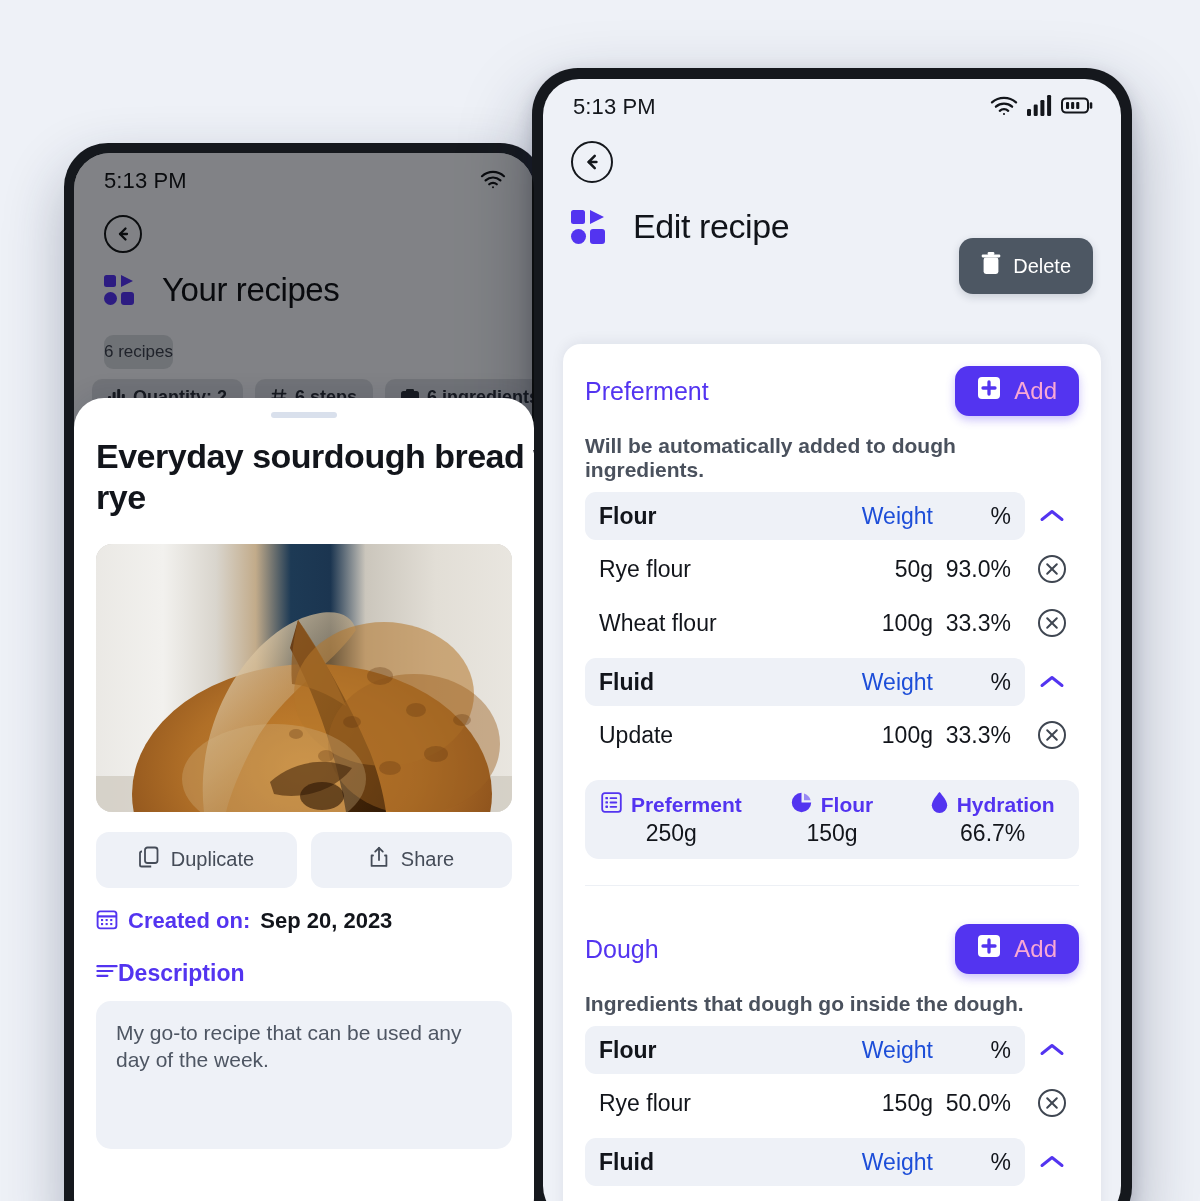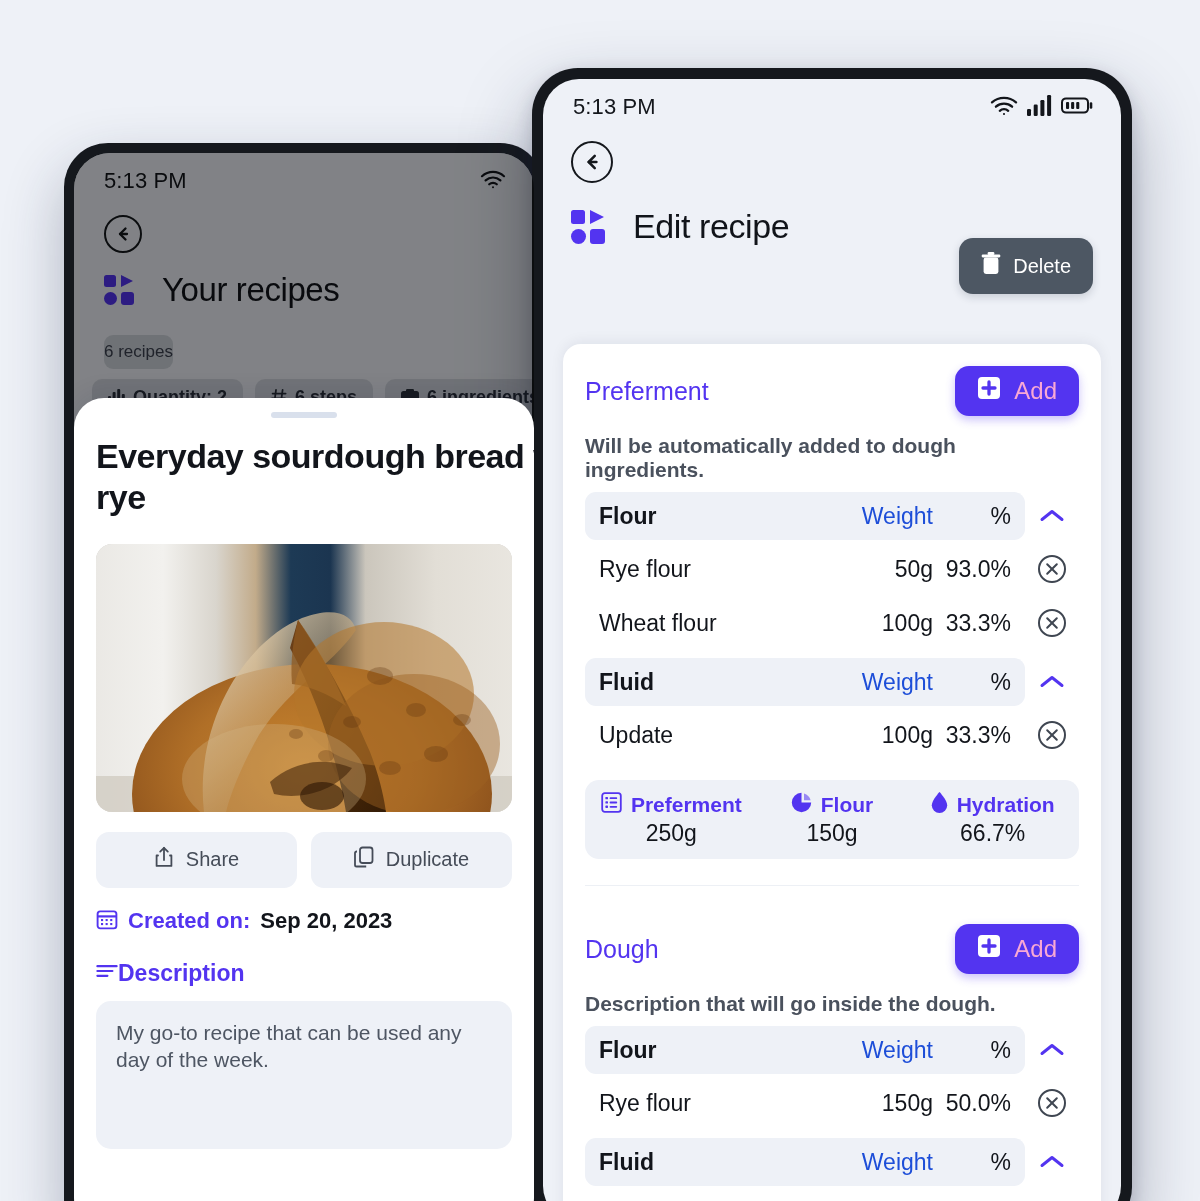--- a/index.html
+++ b/index.html
@@ -413,36 +413,36 @@
               <ellipse cx="212" cy="190" rx="7" ry="5"></ellipse>
           </g>
           <path d="M186 238 C208 218 240 212 268 224 C250 248 216 256 190 250 Z" fill="#3a1d06" opacity=".55"></path>
           <ellipse cx="238" cy="252" rx="22" ry="14" fill="#2a1404" opacity=".6"></ellipse>
         </svg>
       </div>
 
       <div class="action-row">
         <div class="action-btn">
           <span>
+            <svg width="20" height="22" viewBox="0 0 20 22" fill="none" stroke="#454c58" stroke-width="1.8" stroke-linejoin="round">
+              <rect x="6" y="1.5" width="12.5" height="15.5" rx="2.5"></rect>
+                <path d="M3 5.5H2.6A1.6 1.6 0 0 0 1 7.1v11.8a1.6 1.6 0 0 0 1.6 1.6h9.6"></path>
+            </svg>
+          </span>
+          <span>Duplicate</span>
+        </div>
+        <div class="action-btn">
+          <span>
             <svg width="20" height="22" viewBox="0 0 20 22" fill="none" stroke="#454c58" stroke-width="1.8" stroke-linecap="round" stroke-linejoin="round">
               <path d="M4 9.5H2.6v10.4h14.8V9.5H16"></path>
                 <path d="M10 2v12"></path>
                 <path d="M6.2 5.6 10 1.8l3.8 3.8"></path>
             </svg>
           </span>
           <span>Share</span>
-        </div>
-        <div class="action-btn">
-          <span>
-            <svg width="20" height="22" viewBox="0 0 20 22" fill="none" stroke="#454c58" stroke-width="1.8" stroke-linejoin="round">
-              <rect x="6" y="1.5" width="12.5" height="15.5" rx="2.5"></rect>
-                <path d="M3 5.5H2.6A1.6 1.6 0 0 0 1 7.1v11.8a1.6 1.6 0 0 0 1.6 1.6h9.6"></path>
-            </svg>
-          </span>
-          <span>Duplicate</span>
         </div>
       </div>
 
       <div class="meta-row">
         <span>
           <svg width="22" height="22" viewBox="0 0 22 22" fill="none" stroke="#5334f0" stroke-width="1.9">
             <rect x="1.6" y="3.4" width="18.8" height="17" rx="2.6"></rect>
               <path d="M1.6 8.4h18.8" stroke-width="2.2"></path>
             <g fill="#5334f0" stroke="none">
                 <rect x="5" y="11" width="2.1" height="2.1"></rect>
@@ -669,21 +669,21 @@
         <span class="add-btn">
           <span>
             <svg width="24" height="24" viewBox="0 0 24 24">
                 <rect x="1" y="1" width="22" height="22" rx="4" fill="#ffffff"></rect>
                 <path d="M12 6v12M6 12h12" stroke="#5334f0" stroke-width="3.3" stroke-linecap="round"></path>
               </svg>
           </span>
           <span>Add</span>
         </span>
       </div>
-      <div class="sec-sub">Description that will go inside the dough.</div>
+      <div class="sec-sub">Ingredients that dough go inside the dough.</div>
 
       <div class="tbl-wrap">
 
         <div class="tbl">
           <div class="tbl-head">
             <span class="c-name">Flour</span>
             <span class="c-w">Weight</span>
             <span class="c-p">%</span>
             <span class="chev">
               <svg width="26" height="16" viewBox="0 0 26 16" fill="none" stroke="#5334f0" stroke-width="3" stroke-linecap="round" stroke-linejoin="round">

